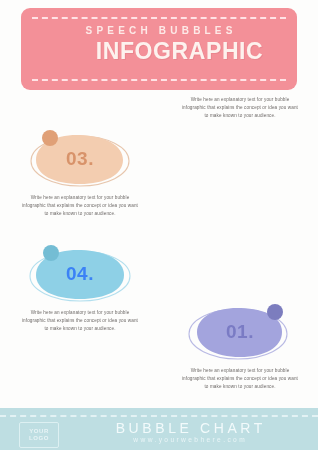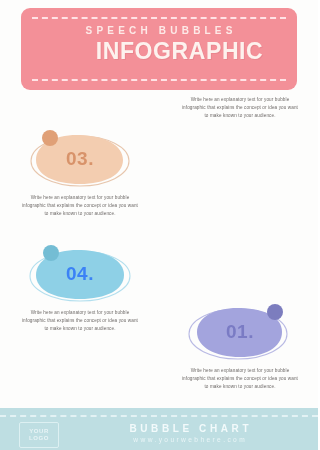--- a/index.html
+++ b/index.html
@@ -149,22 +149,22 @@
   }
   #footer-center {
     position: absolute;
     left: 70px;
     right: 10px;
     top: 15px;
     text-align: center;
   }
   #footer-title {
     color: #f2fafb;
-    font-size: 10px;
-    font-weight: bold;
+    font-size: 14px;
+    font-weight: normal;
     letter-spacing: 3.6px;
     text-indent: 3.6px;
     line-height: 11px;
   }
   #footer-url {
     color: #e9f5f7;
     font-size: 6.6px;
     letter-spacing: 2.4px;
     text-indent: 2.4px;
     line-height: 10px;

